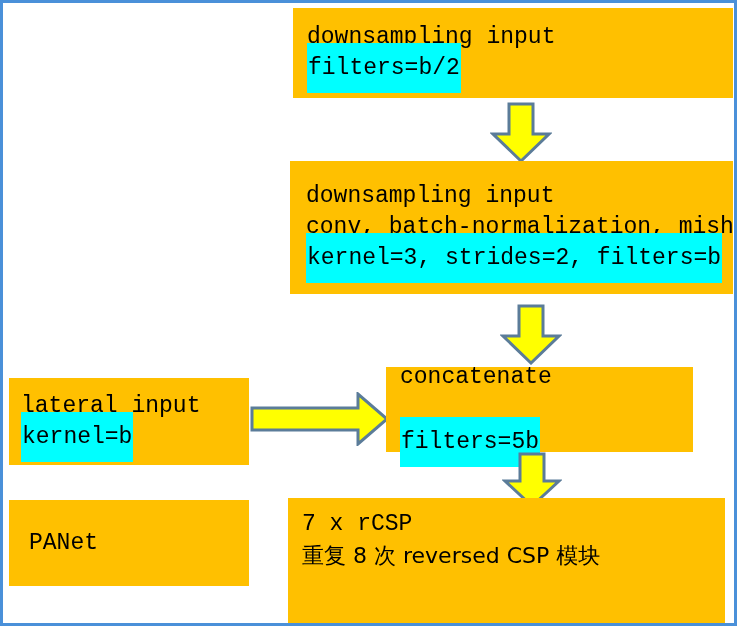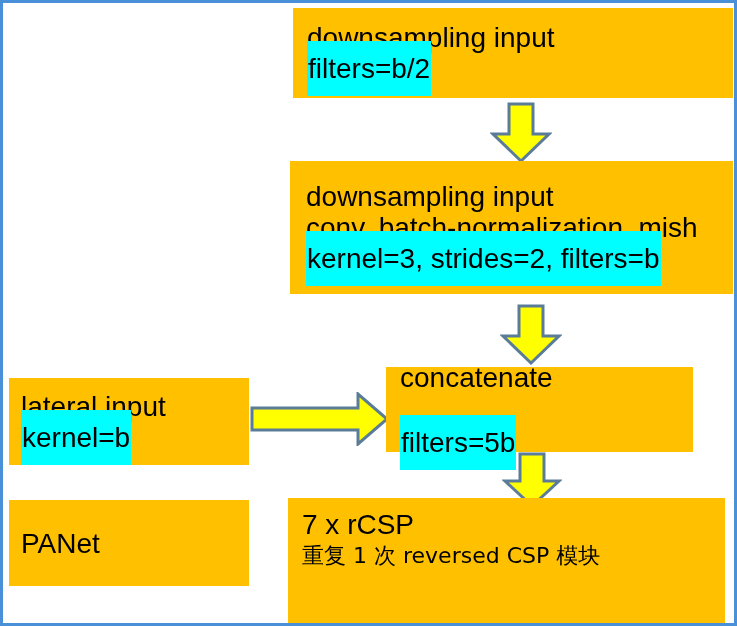--- a/index.html
+++ b/index.html
@@ -20,24 +20,25 @@
   .box {
     position: absolute;
     background: #FFC000;
     box-sizing: border-box;
     display: flex;
     flex-direction: column;
     justify-content: center;
   }
   .line {
     color: #000000;
-    font-size: 28px;
+    font-size: 23px;
     line-height: 31px;
     white-space: nowrap;
     letter-spacing: 0px;
+    font-family: Liberation Mono, monospace;
   }
   .line .hl {
     background: #00FFFF;
     padding: 12px 1px;
   }
   .line.cjk {
     font-family: "DejaVu Sans", "Liberation Sans", sans-serif;
     font-size: 22px;
   }
 
@@ -45,21 +46,21 @@
   .arrow {
     position: absolute;
   }
   .arrow svg { display: block; }
 
   
   #box-downsampling-input   { left: 290px; top: 5px;   width: 440px; height: 90px;  padding-left: 14px; }
   #box-downsampling-conv    { left: 287px; top: 158px; width: 443px; height: 133px; padding-left: 16px; }
   #box-lateral-input        { left: 6px;   top: 375px; width: 240px; height: 87px;  padding-left: 12px; }
   #box-concatenate          { left: 383px; top: 364px; width: 307px; height: 85px;  padding-left: 14px; gap: 34px; }
-  #box-panet-cspdown        { left: 6px;   top: 497px; width: 240px; height: 86px;  padding-left: 12px; }
+  #box-panet-cspdown        { left: 6px;   top: 497px; width: 240px; height: 86px;  padding-left: 20px; }
   #box-rcsp                 { left: 285px; top: 495px; width: 437px; height: 131px; padding-left: 14px;
                               justify-content: flex-start; padding-top: 11px; }
 
   
   #arrow-1 { left: 487px; top: 99px; }
   #arrow-2 { left: 497px; top: 301px; }
   #arrow-3 { left: 499px; top: 449px; }
   #arrow-h { left: 247px; top: 389px; }
 </style>
 </head>
@@ -111,16 +112,16 @@
       <polygon points="18,2 42,2 42,29 57,29 30,54 3,29 18,29" fill="#FFFF00" stroke="#5B7C99" stroke-width="3" stroke-linejoin="miter"></polygon>
     </svg>
   </div>
 
   <div class="box" id="box-panet-cspdown">
     <div class="line">PANet</div>
   </div>
 
   <div class="box" id="box-rcsp">
     <div class="line">7 x rCSP</div>
-    <div class="line cjk">重复 1 次 reversed CSP 模块</div>
+    <div class="line cjk">重复 8 次 reversed CSP 模块</div>
   </div>
 
 </div>
 
 </body></html>

